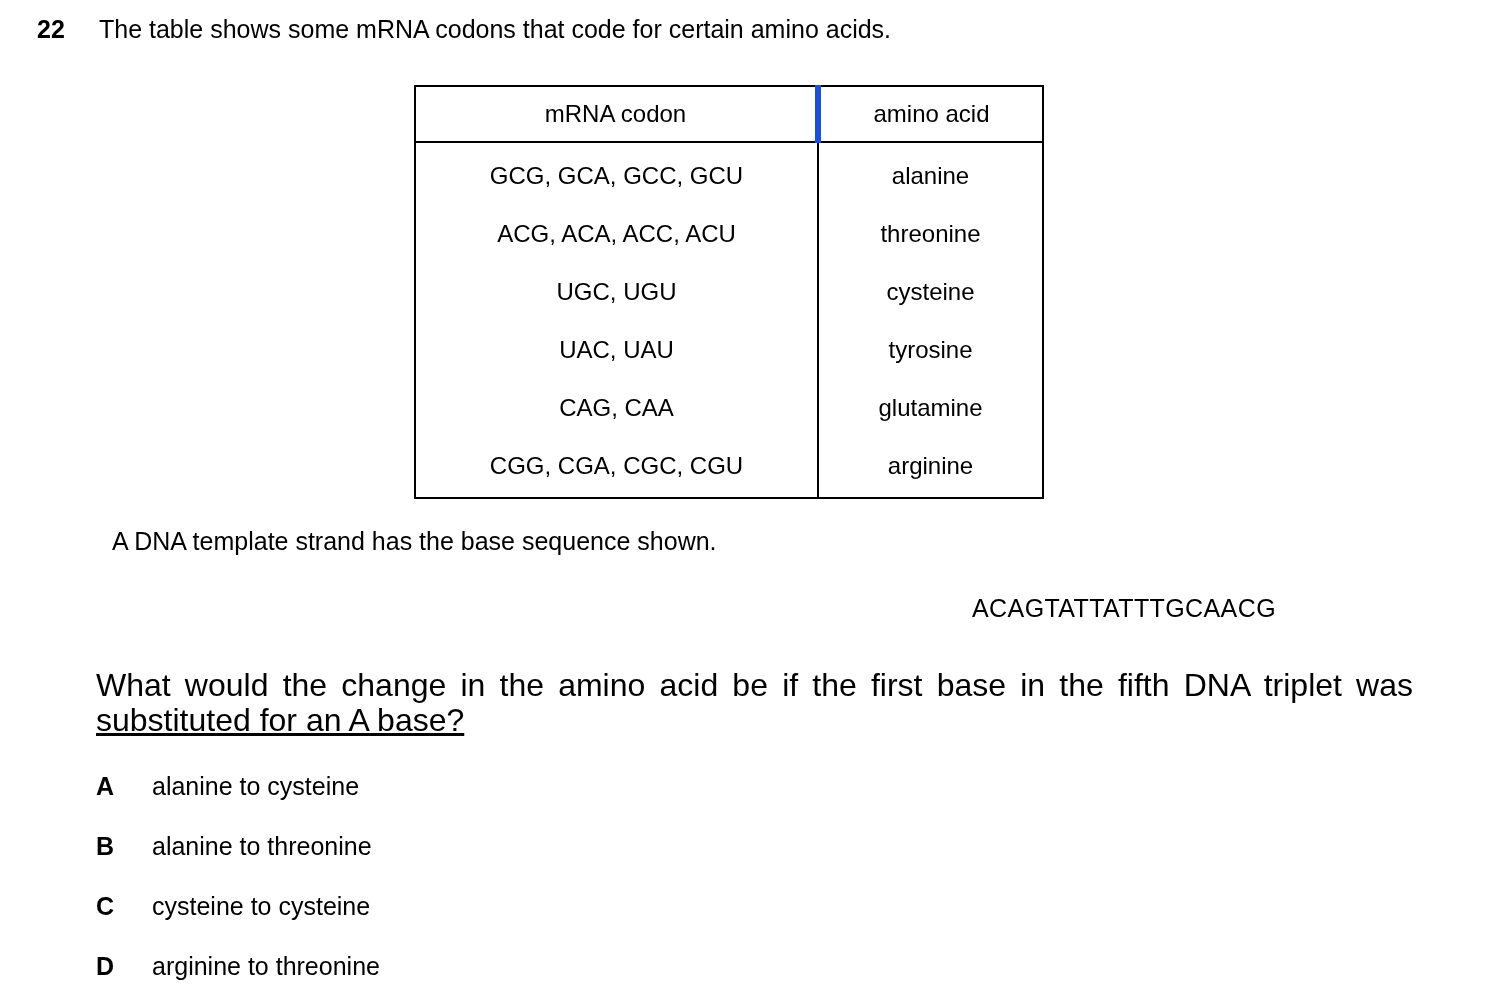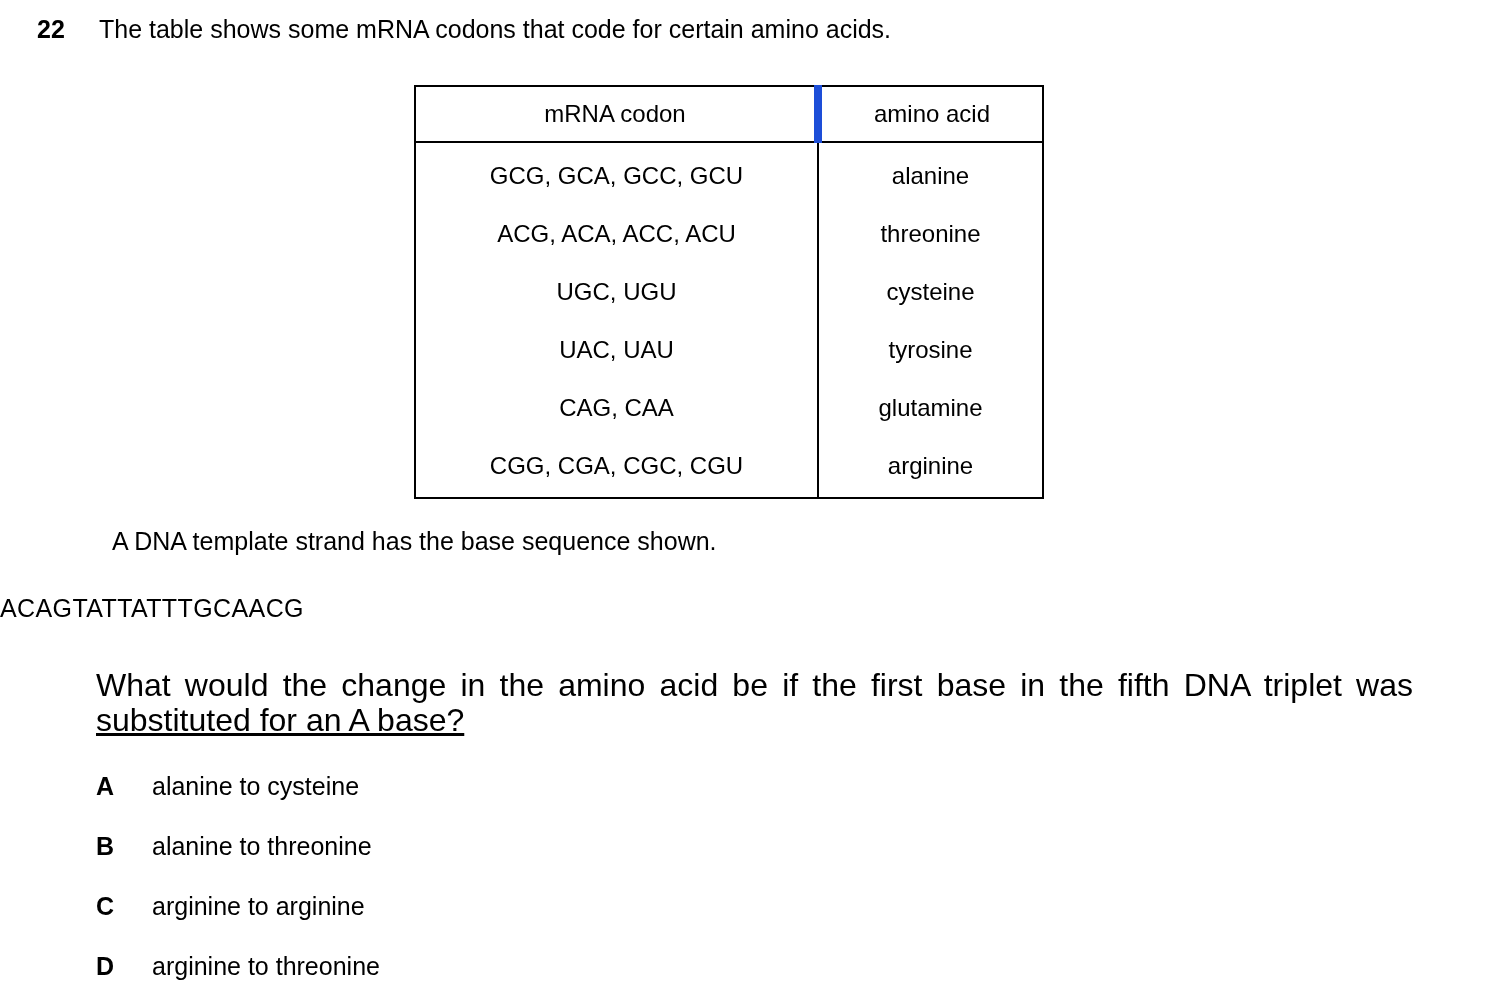--- a/index.html
+++ b/index.html
@@ -65,21 +65,21 @@
   table.codon-table thead th {
     font-weight: normal;
     font-size: 24px;
     line-height: 30px;
     text-align: center;
     padding: 12px 0 12px 0;
     border-bottom: 2px solid #000000;
   }
 
   table.codon-table thead th.th-codon {
-    border-right: 8px solid #1d4ed8;
+    border-right: 6px solid #1d4ed8;
   }
 
   table.codon-table tbody td {
     font-size: 24px;
     line-height: 30px;
     text-align: center;
     padding: 14px 0 14px 0;
     border: none;
   }
 
@@ -103,21 +103,21 @@
     font-size: 25px;
     line-height: 32px;
     white-space: nowrap;
   }
 
   .sequence-line {
     position: absolute;
     left: 0;
     top: 592px;
     width: 1276px;
-    text-align: left;
+    text-align: right;
     font-size: 25px;
     line-height: 32px;
     letter-spacing: 0.4px;
   }
 
   .question-para {
     position: absolute;
     left: 96px;
     top: 668px;
     width: 1317px;
@@ -233,21 +233,21 @@
     <div class="option-row">
       <span class="option-letter">A</span>
       <span class="option-label">alanine to cysteine</span>
     </div>
     <div class="option-row">
       <span class="option-letter">B</span>
       <span class="option-label">alanine to threonine</span>
     </div>
     <div class="option-row">
       <span class="option-letter">C</span>
-      <span class="option-label">arginine to arginine</span>
+      <span class="option-label">cysteine to cysteine</span>
     </div>
     <div class="option-row">
       <span class="option-letter">D</span>
       <span class="option-label">arginine to threonine</span>
     </div>
   </div>
 
 </div>
 
 </body></html>

